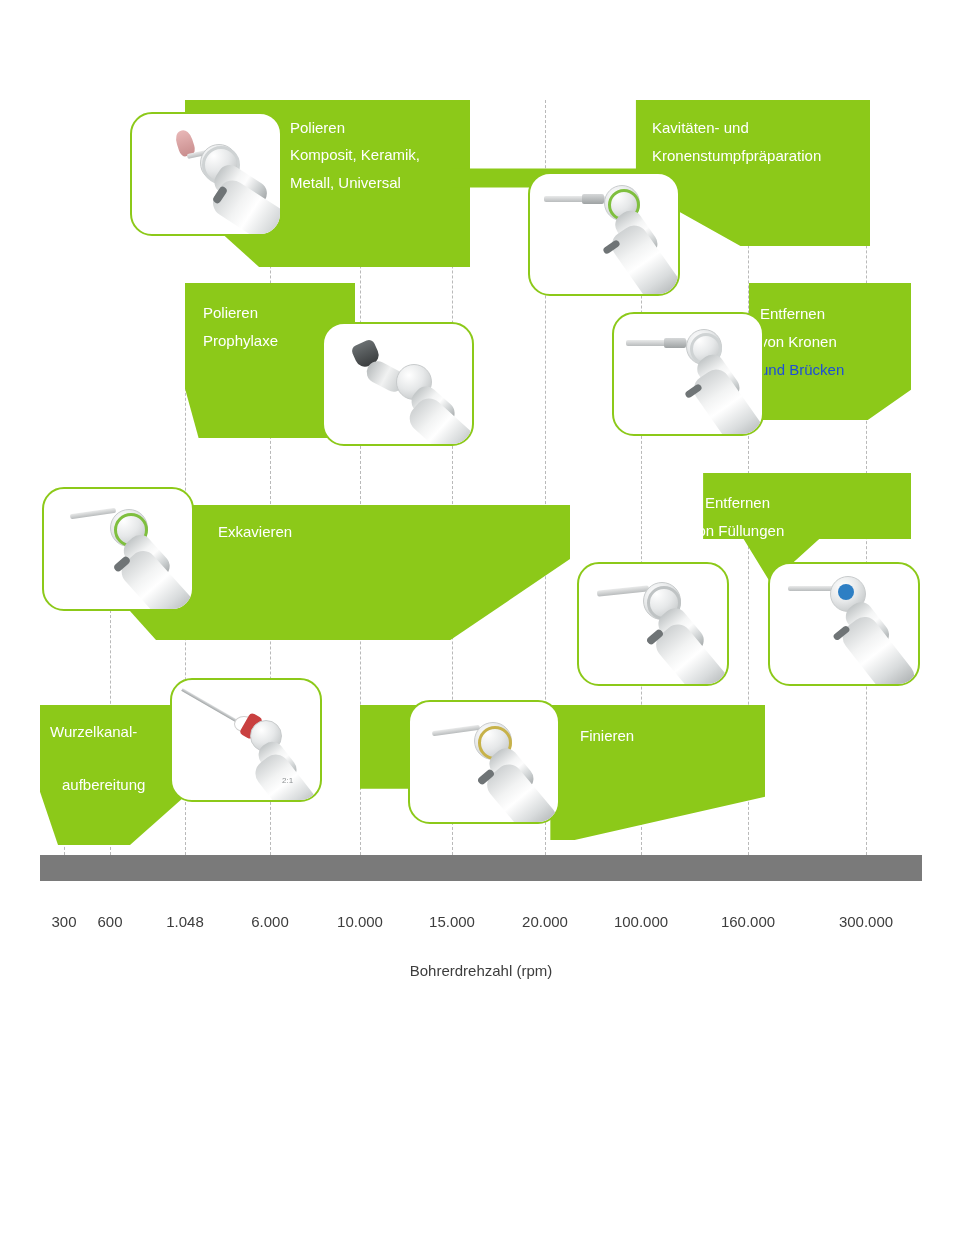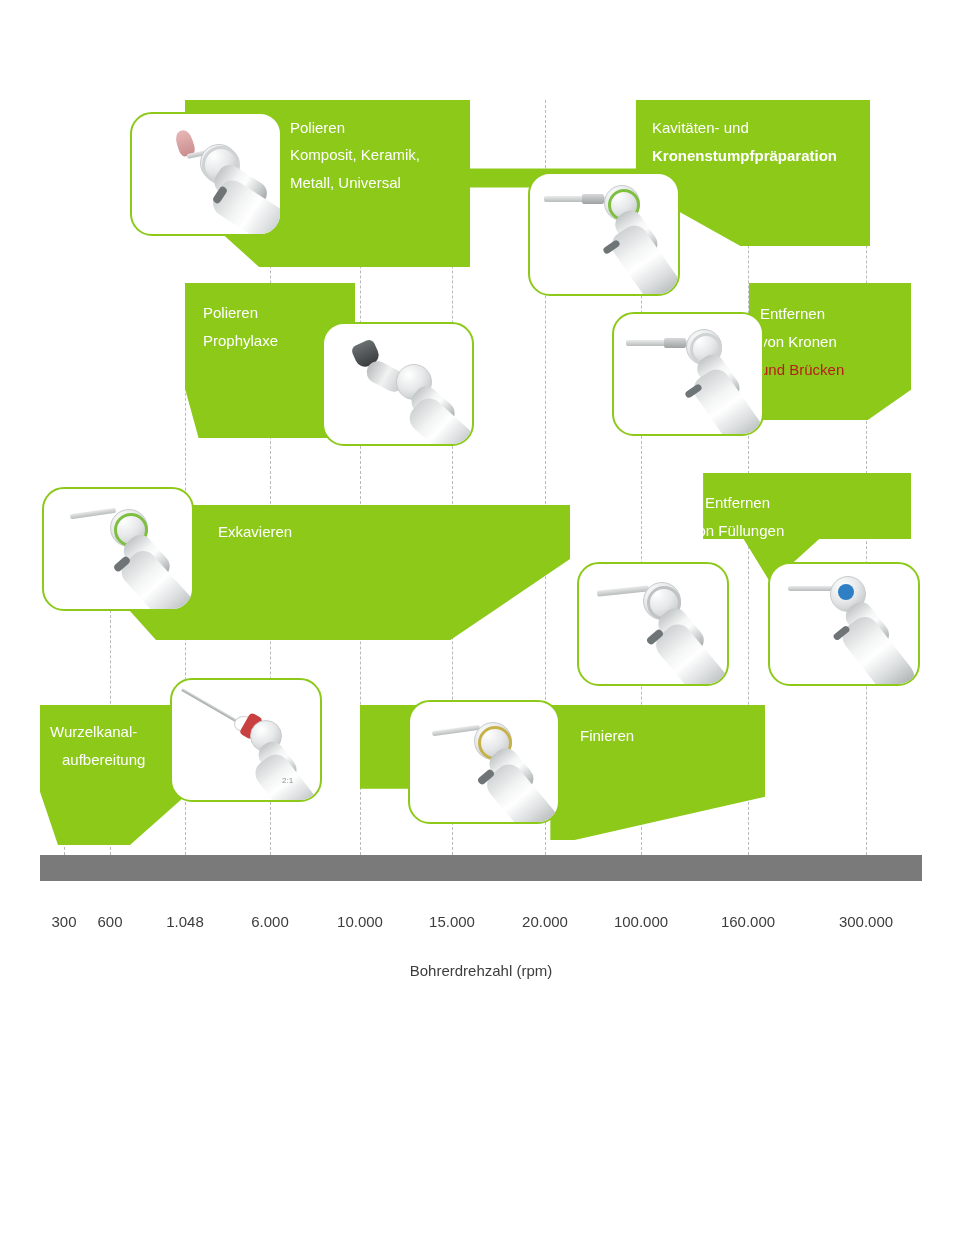--- a/index.html
+++ b/index.html
@@ -139,51 +139,51 @@
               clip-path:polygon(0 0, 100% 0, 100% 100%, 26% 100%, 0 60%);">
   </div>
   <div class="band-label left" style="position:absolute;left:290px;top:119px;color:#fff;font-size:15px;">Polieren</div>
   <div class="band-label left" style="position:absolute;left:290px;top:146px;color:#fff;font-size:15px;">Komposit, Keramik,</div>
   <div class="band-label left" style="position:absolute;left:290px;top:174px;color:#fff;font-size:15px;">Metall, Universal</div>
 
   <div class="band" style="left:452px;top:100px;width:418px;height:146px;
               clip-path:polygon(44% 0, 100% 0, 100% 100%, 69% 100%, 44% 60%, 0 60%, 0 47%, 44% 47%);">
   </div>
   <div class="band-label left" style="position:absolute;left:652px;top:119px;color:#fff;font-size:15px;">Kavitäten- und</div>
-  <div class="band-label left" style="position:absolute;left:652px;top:147px;color:#fff;font-size:15px;font-weight:bold;">Kronenstumpfpräparation</div>
+  <div class="band-label left" style="position:absolute;left:652px;top:147px;color:#fff;font-size:15px;">Kronenstumpfpräparation</div>
 
   <div class="band" style="left:185px;top:283px;width:170px;height:155px;
               clip-path:polygon(0 0, 100% 0, 100% 100%, 8% 100%, 0 68%);">
   </div>
   <div class="band-label left" style="position:absolute;left:203px;top:304px;color:#fff;font-size:15px;">Polieren</div>
   <div class="band-label left" style="position:absolute;left:203px;top:332px;color:#fff;font-size:15px;">Prophylaxe</div>
 
   <div class="band" style="left:641px;top:283px;width:270px;height:137px;
               clip-path:polygon(40% 0, 100% 0, 100% 78%, 84% 100%, 40% 100%, 40% 62%, 0 62%, 0 46%, 40% 46%);">
   </div>
   <div class="band-label left" style="position:absolute;left:760px;top:305px;color:#fff;font-size:15px;">Entfernen</div>
   <div class="band-label left" style="position:absolute;left:760px;top:333px;color:#fff;font-size:15px;">von Kronen</div>
-  <div class="band-label left" style="position:absolute;left:760px;top:361px;color:#b91c1c;font-size:15px;">und Brücken</div>
+  <div class="band-label left" style="position:absolute;left:760px;top:361px;color:#1d4ed8;font-size:15px;">und Brücken</div>
 
   <div class="band" style="left:110px;top:505px;width:460px;height:135px;
               clip-path:polygon(0 0, 100% 0, 100% 40%, 74% 100%, 10% 100%, 0 62%);">
   </div>
   <div class="band-label left" style="position:absolute;left:218px;top:523px;color:#fff;font-size:15px;">Exkavieren</div>
 
   <div class="band" style="left:641px;top:473px;width:270px;height:110px;
               clip-path:polygon(23% 0, 100% 0, 100% 60%, 66% 60%, 48% 100%, 38% 60%, 23% 60%);">
   </div>
   <div class="band-label left" style="position:absolute;left:705px;top:494px;color:#fff;font-size:15px;">Entfernen</div>
   <div class="band-label left" style="position:absolute;left:690px;top:522px;color:#fff;font-size:15px;">von Füllungen</div>
 
   <div class="band" style="left:40px;top:705px;width:150px;height:140px;
               clip-path:polygon(0 0, 100% 0, 100% 62%, 60% 100%, 12% 100%, 0 62%);">
   </div>
   <div class="band-label left" style="position:absolute;left:50px;top:723px;color:#fff;font-size:15px;">Wurzelkanal-</div>
-  <div class="band-label left" style="position:absolute;left:62px;top:751px;color:#fff;font-size:15px;">aufbereitung</div>
+  <div class="band-label left" style="position:absolute;left:62px;top:776px;color:#fff;font-size:15px;">aufbereitung</div>
 
   <div class="band" style="left:360px;top:705px;width:405px;height:135px;
               clip-path:polygon(0 0, 100% 0, 100% 68%, 53% 100%, 47% 100%, 47% 62%, 0 62%);">
   </div>
   <div class="band-label left" style="position:absolute;left:580px;top:727px;color:#fff;font-size:15px;">Finieren</div>
 
   <div class="card" style="left:130px;top:112px;width:152px;height:124px;">
     <div class="hp">
       <div class="polisher" style="left:45px;top:16px;width:16px;height:26px;transform:rotate(-18deg);"></div>
       <div class="bur" style="left:55px;top:38px;width:20px;height:5px;transform:rotate(-12deg);"></div>

